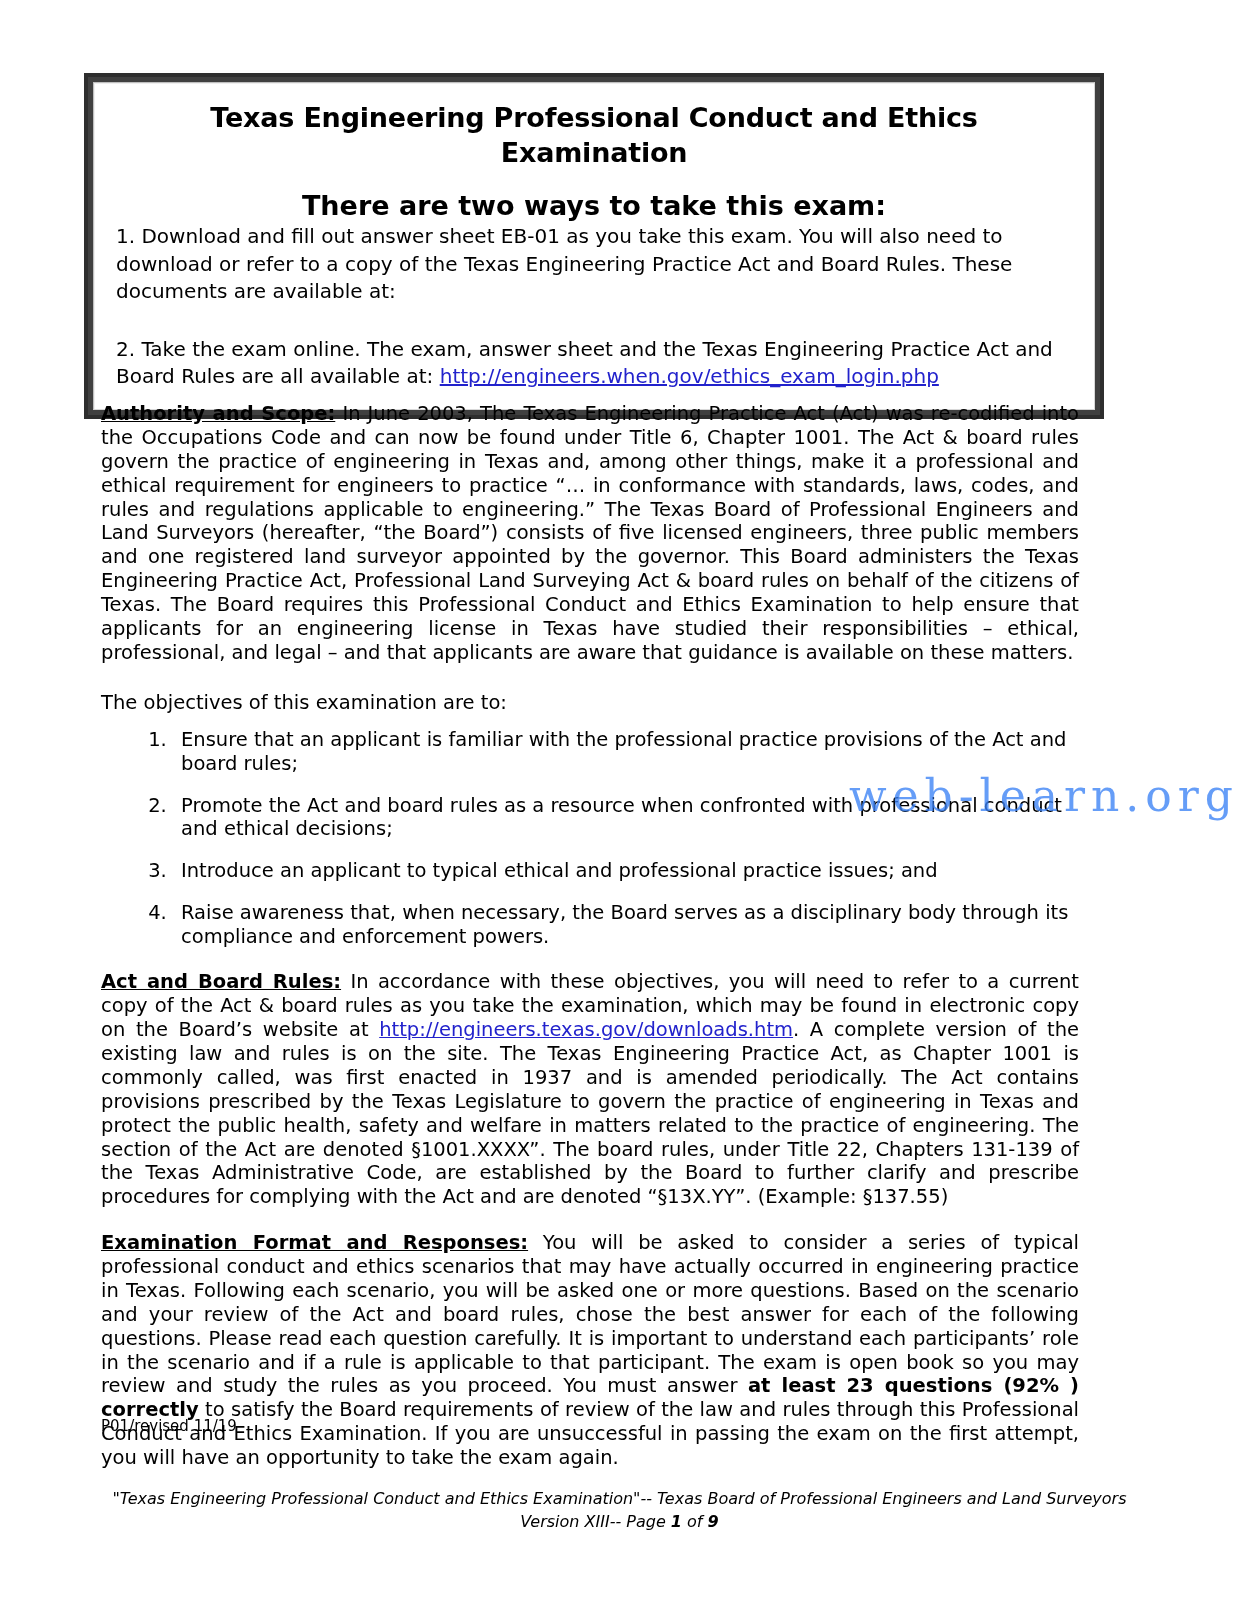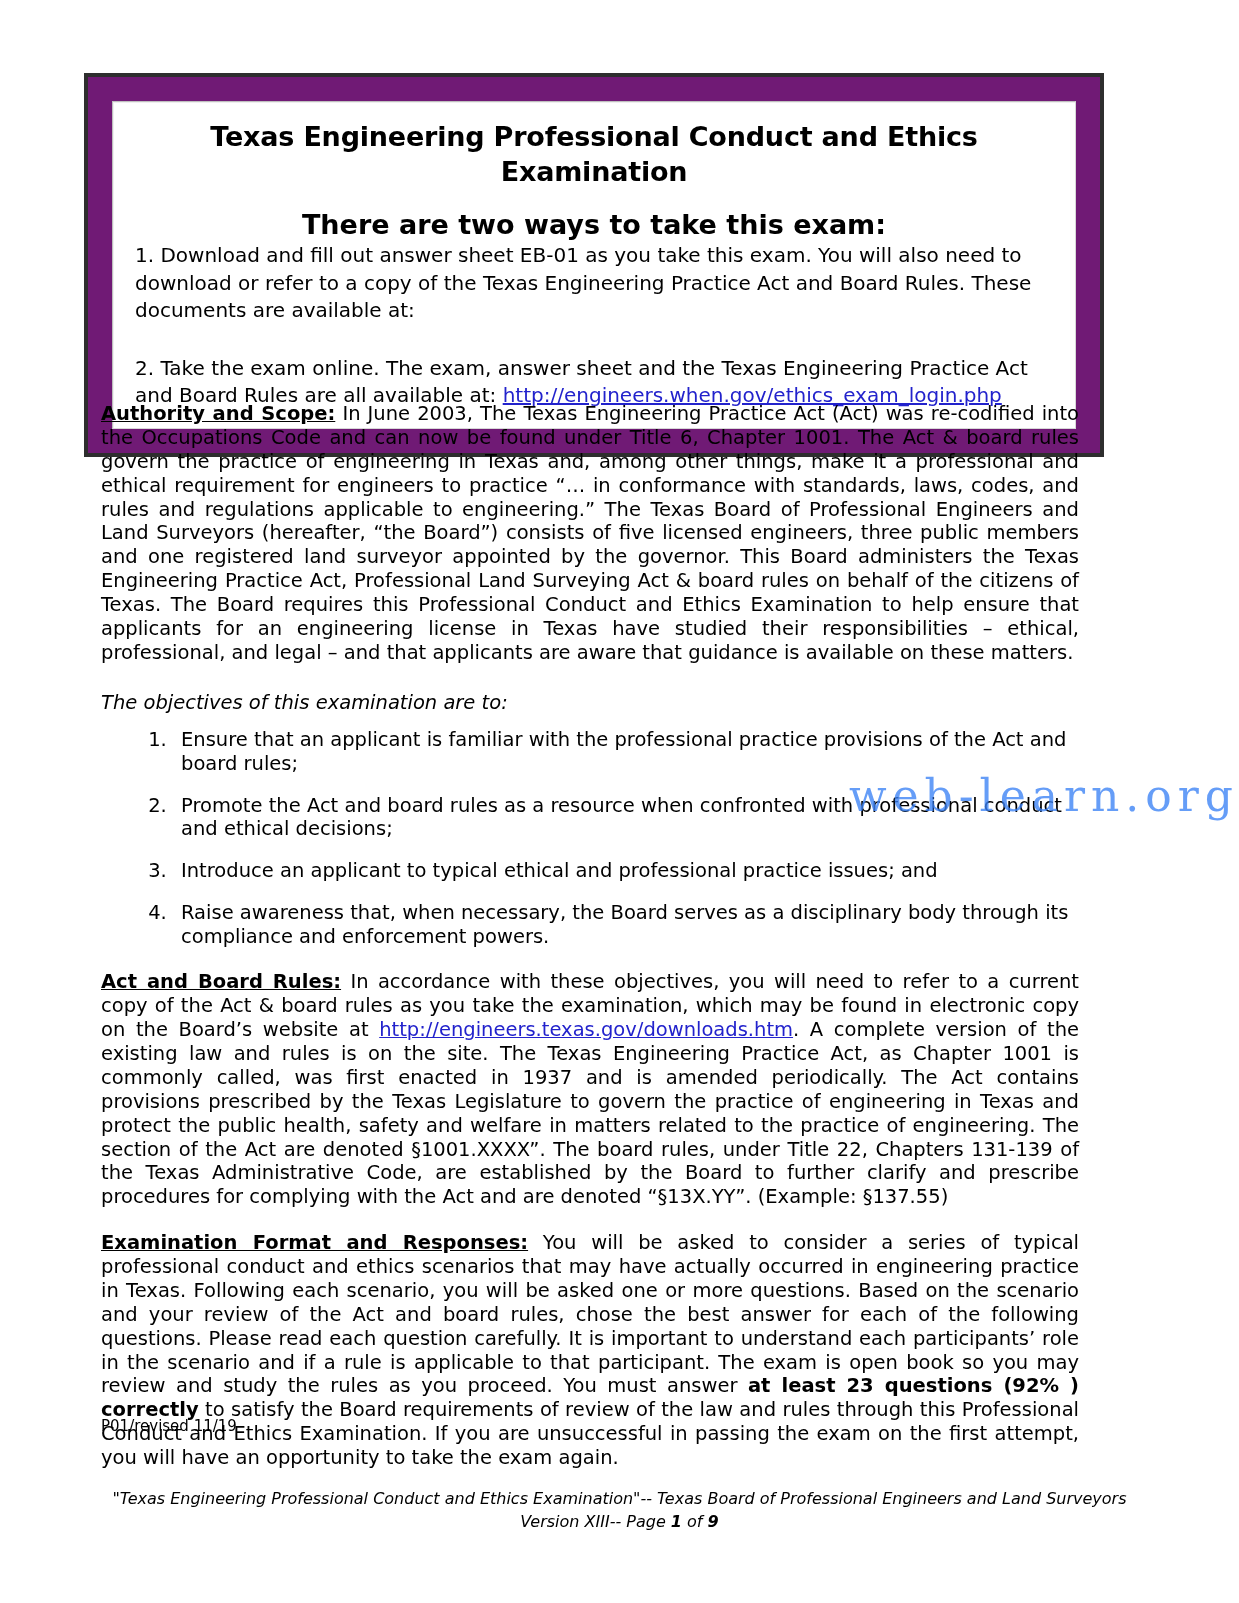--- a/index.html
+++ b/index.html
@@ -23,22 +23,22 @@
   }
 
   
   .header-box {
     position: absolute;
     left: 84px;
     top: 73px;
     width: 1020px;
     box-sizing: border-box;
     border: 4px solid #2e2e2e;
-    background: #701a75;
-    padding: 24px;
+    background: #404040;
+    padding: 5px;
   }
   .header-box-inner {
     border: 1px solid #c9c9c9;
     border-top-color: #bfbfbf;
     border-left-color: #bfbfbf;
     border-right-color: #d8d8d8;
     border-bottom-color: #d8d8d8;
     background: #ffffff;
     padding: 14px 22px 18px 22px;
     box-shadow: inset 1px 1px 0 #efefef;
@@ -97,21 +97,20 @@
   }
   .b { font-weight: bold; }
 
   .spacer-sm { height: 22px; }
   .spacer-md { height: 26px; }
 
   .intro-line {
     font-size: 19.5px;
     line-height: 1.2;
     margin: 0;
-    font-style: italic;
   }
 
   ol.objectives {
     margin: 14px 0 0 0;
     padding-left: 72px;
     font-size: 19.5px;
     line-height: 1.22;
   }
   ol.objectives li {
     margin-bottom: 18px;

